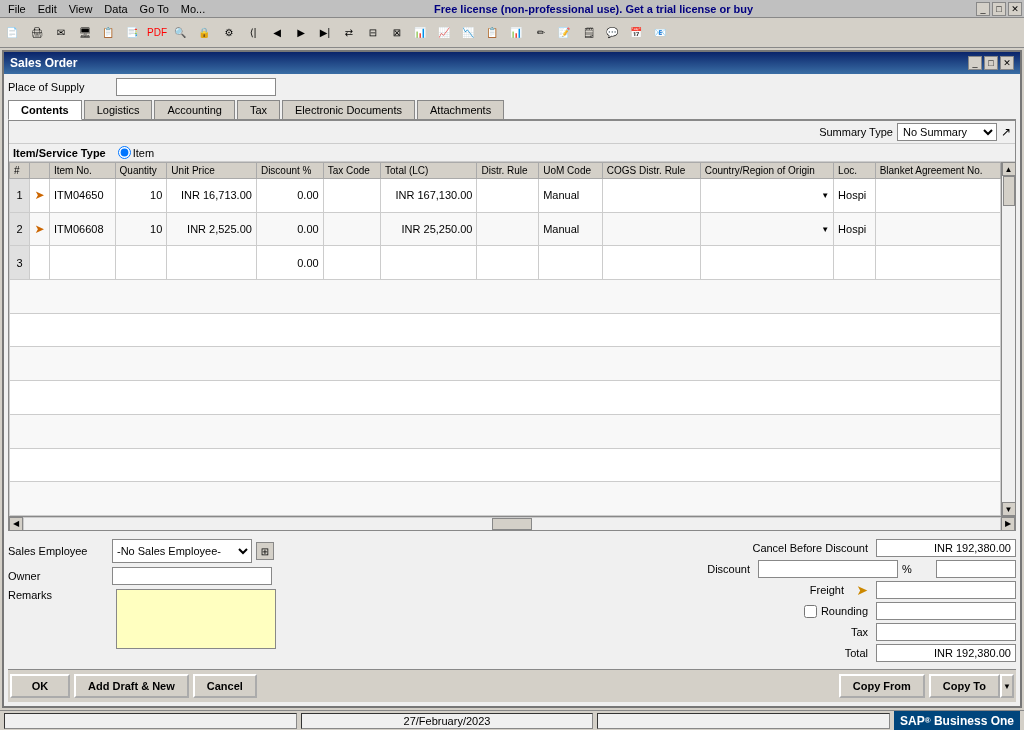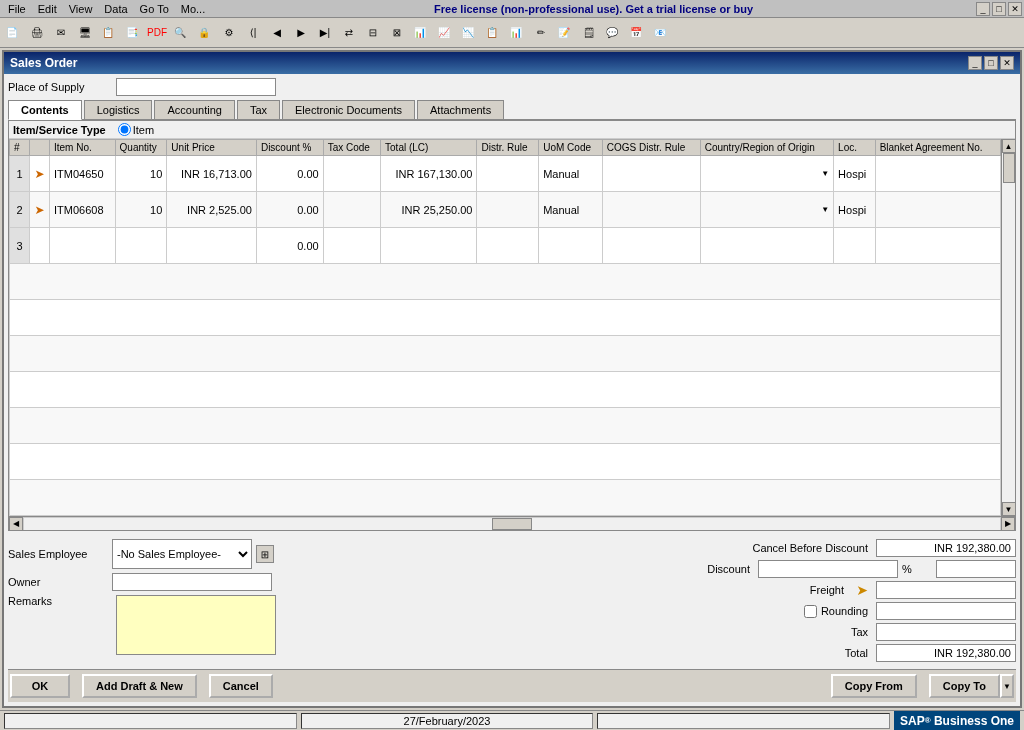--- a/index.html
+++ b/index.html
@@ -185,21 +185,21 @@
     }
     .form-label { width: 100px; font-size: 11px; flex-shrink: 0; }
     .form-input {
       width: 160px; height: 18px;
       border: 1px solid #888;
       background: #fff;
       font-size: 11px;
       padding: 1px 2px;
     }
     .form-select {
-      width: 140px; height: 30px;
+      width: 140px; height: 24px;
       border: 1px solid #888;
       background: #fff;
       font-size: 11px;
     }
     .form-btn-small {
       width: 18px; height: 18px;
       background: #d4d0c8;
       border: 1px solid #888;
       cursor: pointer;
       font-size: 10px;
@@ -234,21 +234,21 @@
     }
     .summary-pct { width: 30px; font-size: 11px; }
     .summary-freight-btn { width: 20px; height: 18px; display: flex; align-items: center; justify-content: center; font-size: 14px; color: #cc8800; }
     .checkbox-row { display: flex; align-items: center; gap: 4px; }
 
     
     .bottom-buttons {
       display: flex;
       align-items: center;
       padding: 4px 2px;
-      gap: 12px;
+      gap: 4px;
       border-top: 1px solid #888;
       background: #d4d0c8;
     }
     .btn {
       height: 24px;
       padding: 0 12px;
       background: #d4d0c8;
       border: 2px outset #fff;
       cursor: pointer;
       font-size: 11px;
@@ -383,20 +383,27 @@
       <div class="tab active">Contents</div>
       <div class="tab">Logistics</div>
       <div class="tab">Accounting</div>
       <div class="tab">Tax</div>
       <div class="tab">Electronic Documents</div>
       <div class="tab">Attachments</div>
     </div>
 
     <div class="grid-area">
 
+      <div class="summary-type-row">
+        <span class="summary-type-label">Summary Type</span>
+        <select class="summary-type-select">
+          <option>No Summary</option>
+        </select>
+        <span class="summary-icon">↗</span>
+      </div>
 
       <div class="item-service-row">
         <span class="item-service-label">Item/Service Type</span>
         <div class="item-radio-group">
           <label class="radio-label">
             <input type="radio" name="itemType" checked="" style=""> Item
           </label>
         </div>
       </div>
 

